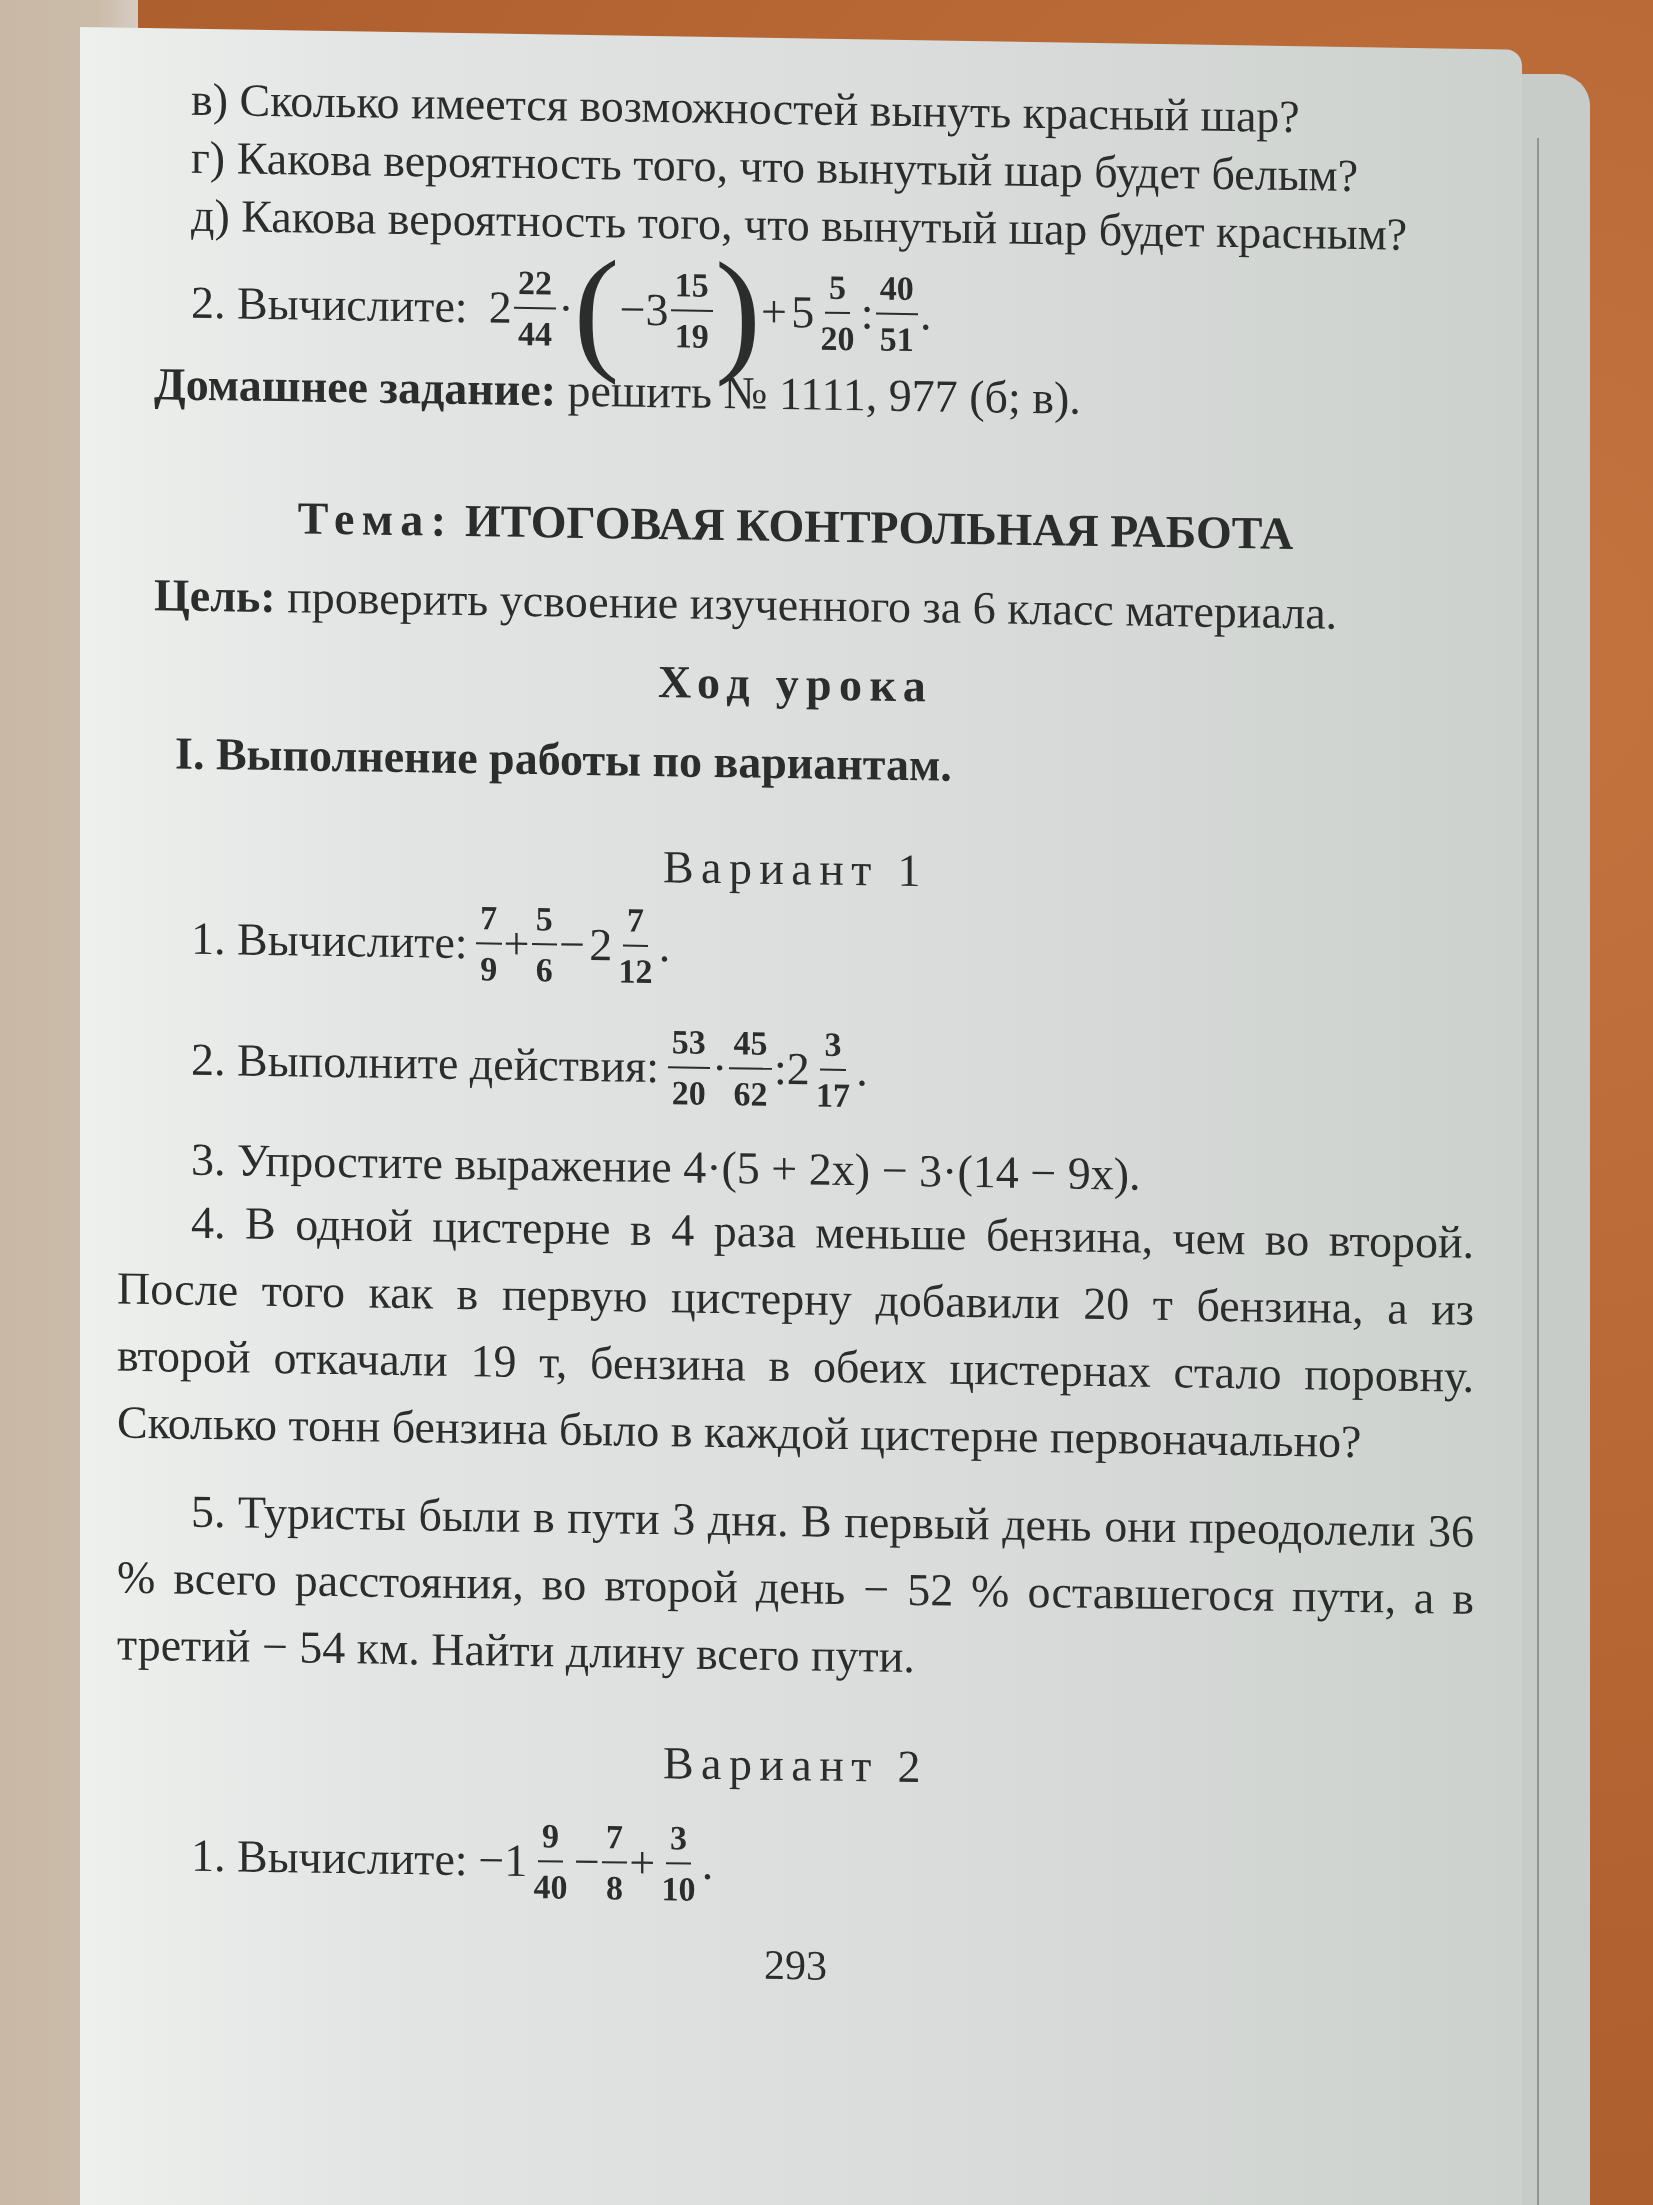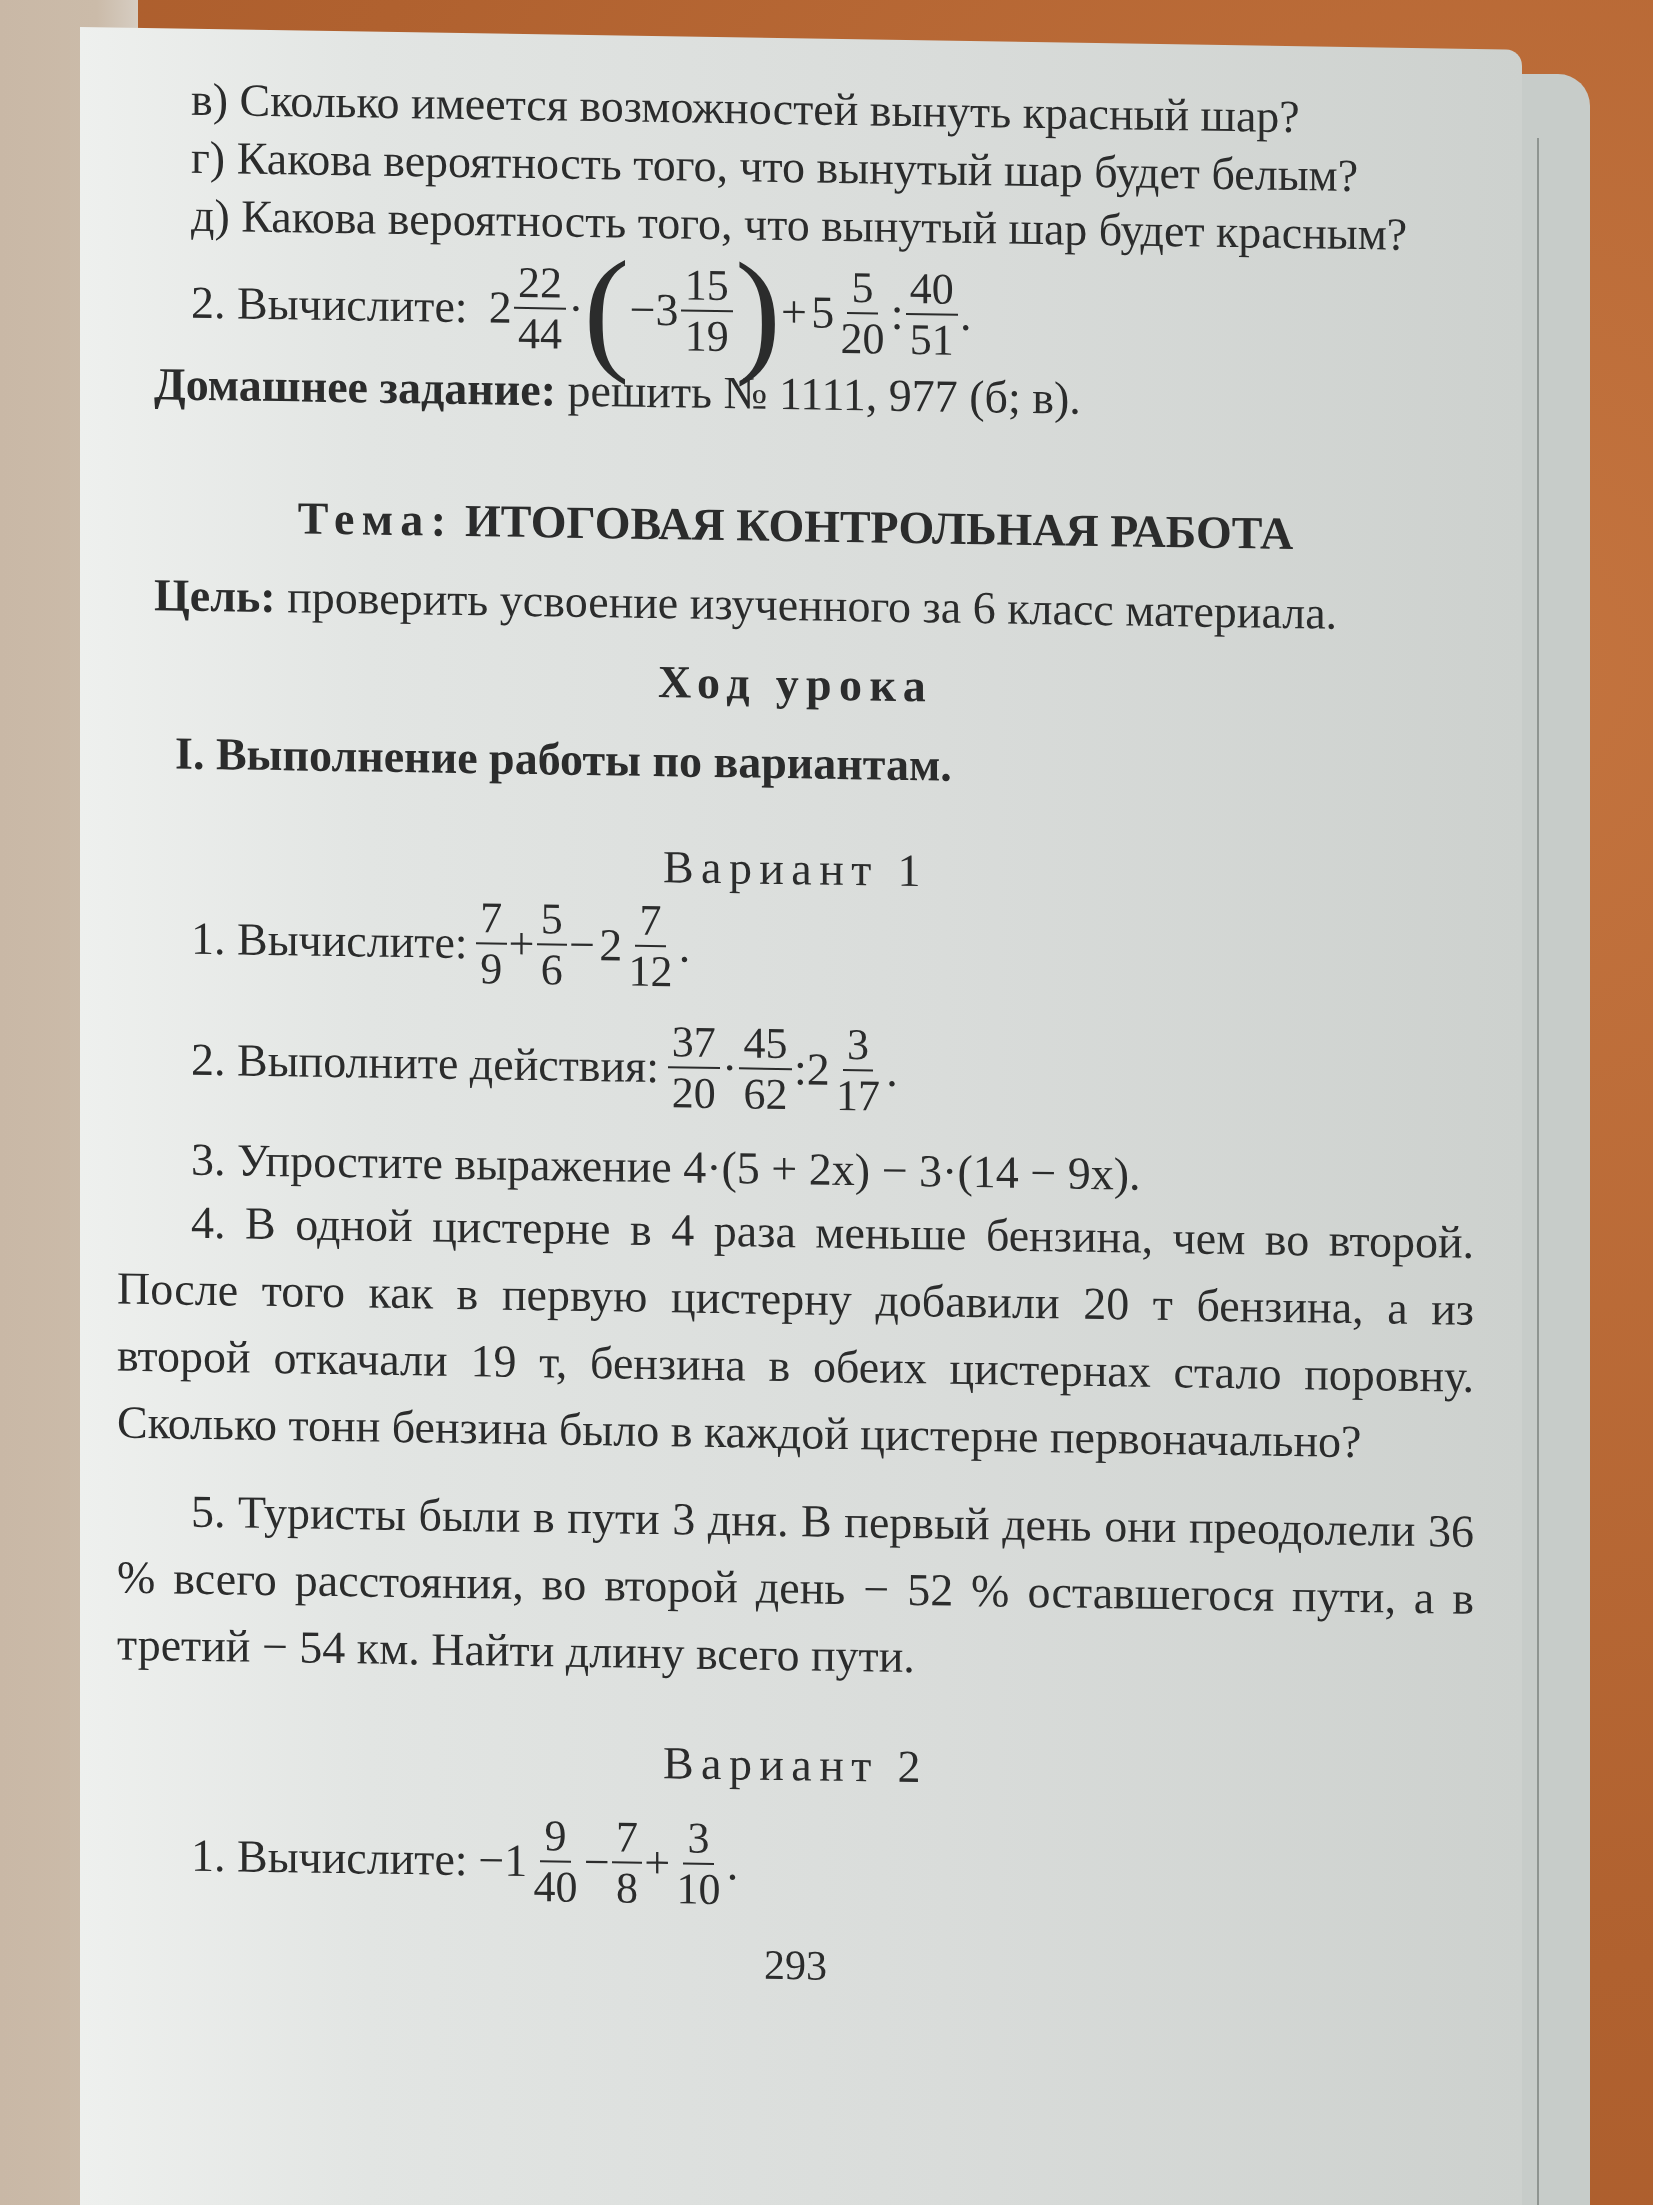--- a/index.html
+++ b/index.html
@@ -25,21 +25,21 @@
     background:linear-gradient(90deg,#eef0ee 0%,#e2e5e3 20%,#d9dcda 60%,#cdd1ce 100%);
     border-radius:0 16px 0 0;
     transform: skewY(0.9deg); transform-origin: left top;
   }
   .content { position:absolute; left:37px; top:42px; width:1357px; color:#2b2c2c; }
   .line { font-size:46px; line-height:58px; white-space:nowrap; }
   .indent { padding-left:74px; }
   .bold { font-weight:bold; }
   .center { text-align:center; }
   .spaced { letter-spacing:7.4px; }
-  .frac { display:inline-flex; flex-direction:column; align-items:center; vertical-align:middle; margin:0 2.1px; font-size:44px; line-height:49px; }
+  .frac { display:inline-flex; flex-direction:column; align-items:center; vertical-align:middle; margin:0 2.1px; font-size:34px; line-height:49px;font-weight:bold; }
   .frac .num { border-bottom:2.7px solid #2b2c2c; padding:0 4.2px; }
   .frac .den { padding:0 4.2px; }
   .paren { font-size:138px; font-weight:100; vertical-align:middle; line-height:106px; }
   .math { display:inline-flex; align-items:center; }
   .gap-s { height:21px; }
   .gap-m { height:48px; }
   .gap-l { height:74px; }
   .para { font-size:46px; line-height:67px; text-align:justify; white-space:normal; }
   .page-num { font-size:42px; }
 </style>
@@ -138,21 +138,21 @@
         <span class="num">7</span>
         <span class="den">12</span>
       </span>
       <span>.</span>
     </div>
     <div class="gap-s"></div>
 
     <div class="line indent math">
       <span style="margin-right:6.4px;">2. Выполните действия:</span>
       <span class="frac">
-        <span class="num">37</span>
+        <span class="num">53</span>
         <span class="den">20</span>
       </span>
       <span>·</span>
       <span class="frac">
         <span class="num">45</span>
         <span class="den">62</span>
       </span>
       <span>:</span>
       <span>2</span>
       <span class="frac">

